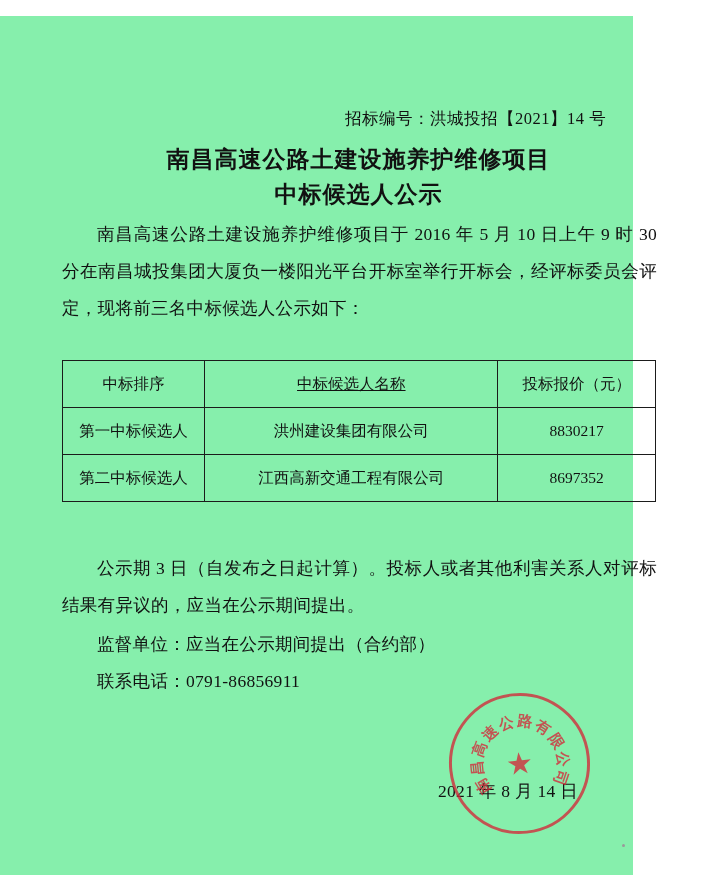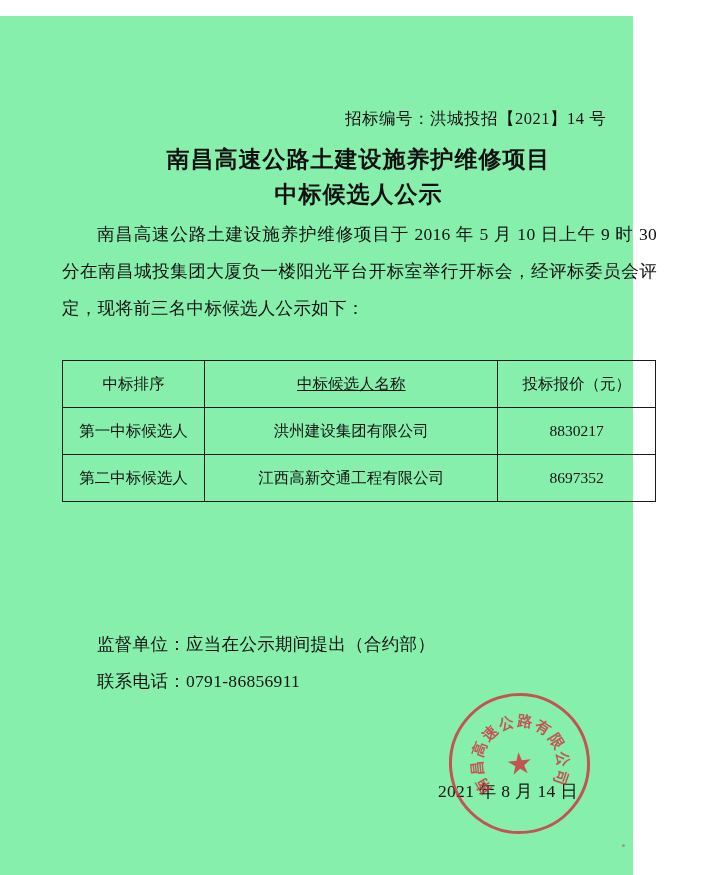--- a/index.html
+++ b/index.html
@@ -212,20 +212,21 @@
         <td>8830217</td>
       </tr>
       <tr>
         <td>第二中标候选人</td>
         <td>江西高新交通工程有限公司</td>
         <td>8697352</td>
       </tr>
     </tbody>
   </table>
 
+  <div class="note-block">公示期 3 日（自发布之日起计算）。投标人或者其他利害关系人对评标结果有异议的，应当在公示期间提出。</div>
 
   <div class="supervisor-line">监督单位：应当在公示期间提出（合约部）</div>
 
   <div class="phone-line">联系电话：0791-86856911</div>
 
 
   <div class="sign-date">2021 年 8 月 14 日</div>
 
   <div class="seal">
     <div class="seal-inner">

